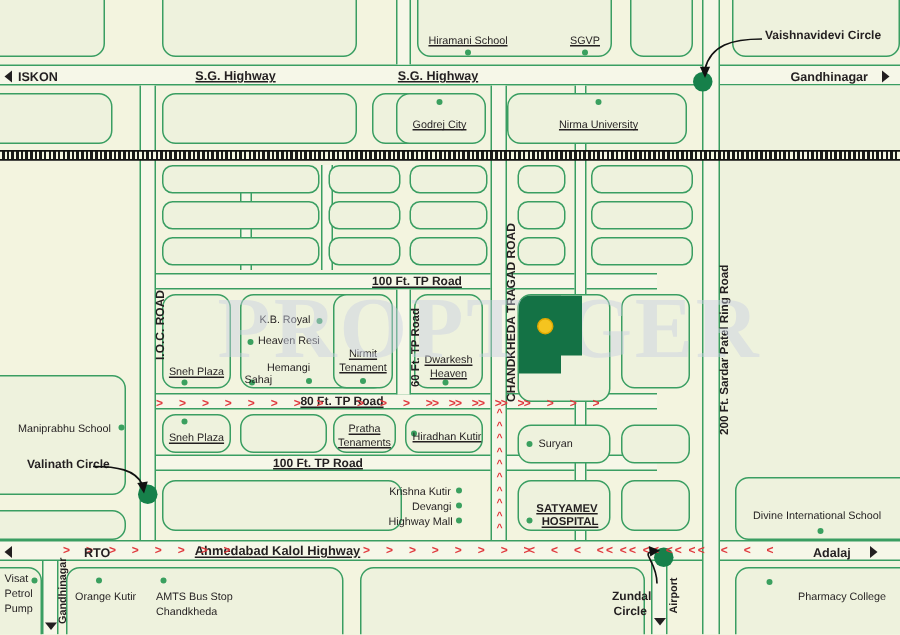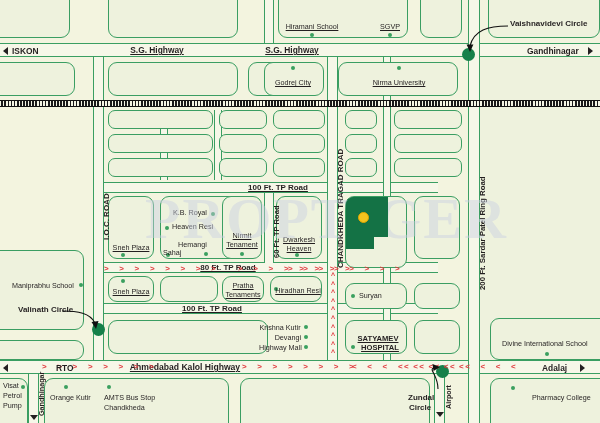--- a/index.html
+++ b/index.html
@@ -226,21 +226,21 @@
   <div class="lbl" style="left:163px;top:249px;">Sahaj</div>
   <div class="lbl c" style="left:131px;top:244px;">Sneh Plaza</div>
   <div class="lbl c" style="left:242px;top:232px;">Nirmit</div>
   <div class="lbl c" style="left:242px;top:241px;">Tenament</div>
   <div class="lbl c" style="left:299px;top:236px;">Dwarkesh</div>
   <div class="lbl c" style="left:299px;top:245px;">Heaven</div>
 
   <div class="lbl c" style="left:131px;top:288px;">Sneh Plaza</div>
   <div class="lbl c" style="left:243px;top:282px;">Pratha</div>
   <div class="lbl c" style="left:243px;top:291px;">Tenaments</div>
-  <div class="lbl c" style="left:298px;top:287px;">Hiradhan Resi</div>
+  <div class="lbl c" style="left:298px;top:287px;">Hiradhan Kutir</div>
 
   <div class="lbl" style="left:12px;top:282px;">Maniprabhu School</div>
 
   <div class="lbl" style="left:259px;top:324px;text-align:center;width:42px;">Krishna Kutir</div>
   <div class="lbl" style="left:259px;top:334px;text-align:right;width:42px;">Devangi</div>
   <div class="lbl" style="left:259px;top:344px;text-align:right;width:42px;">Highway Mall</div>
 
   <div class="lbl" style="left:359px;top:292px;">Suryan</div>
   <div class="lbl b c" style="left:378px;top:335px;font-size:7.6px;">SATYAMEV</div>
   <div class="lbl b c" style="left:380px;top:344px;font-size:7.6px;">HOSPITAL</div>

